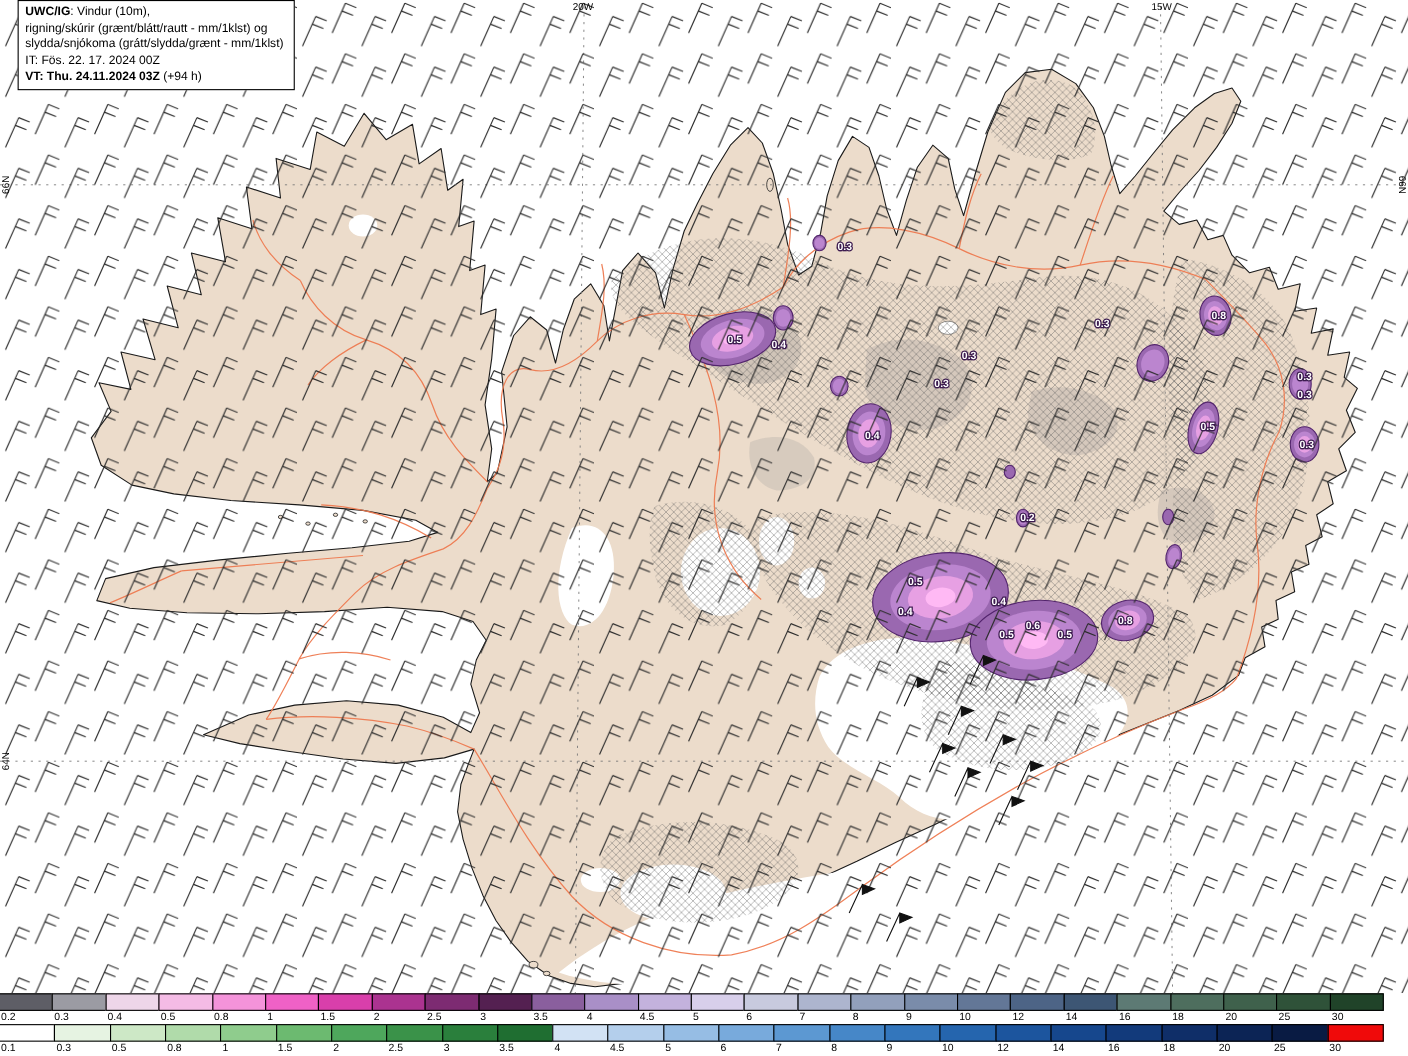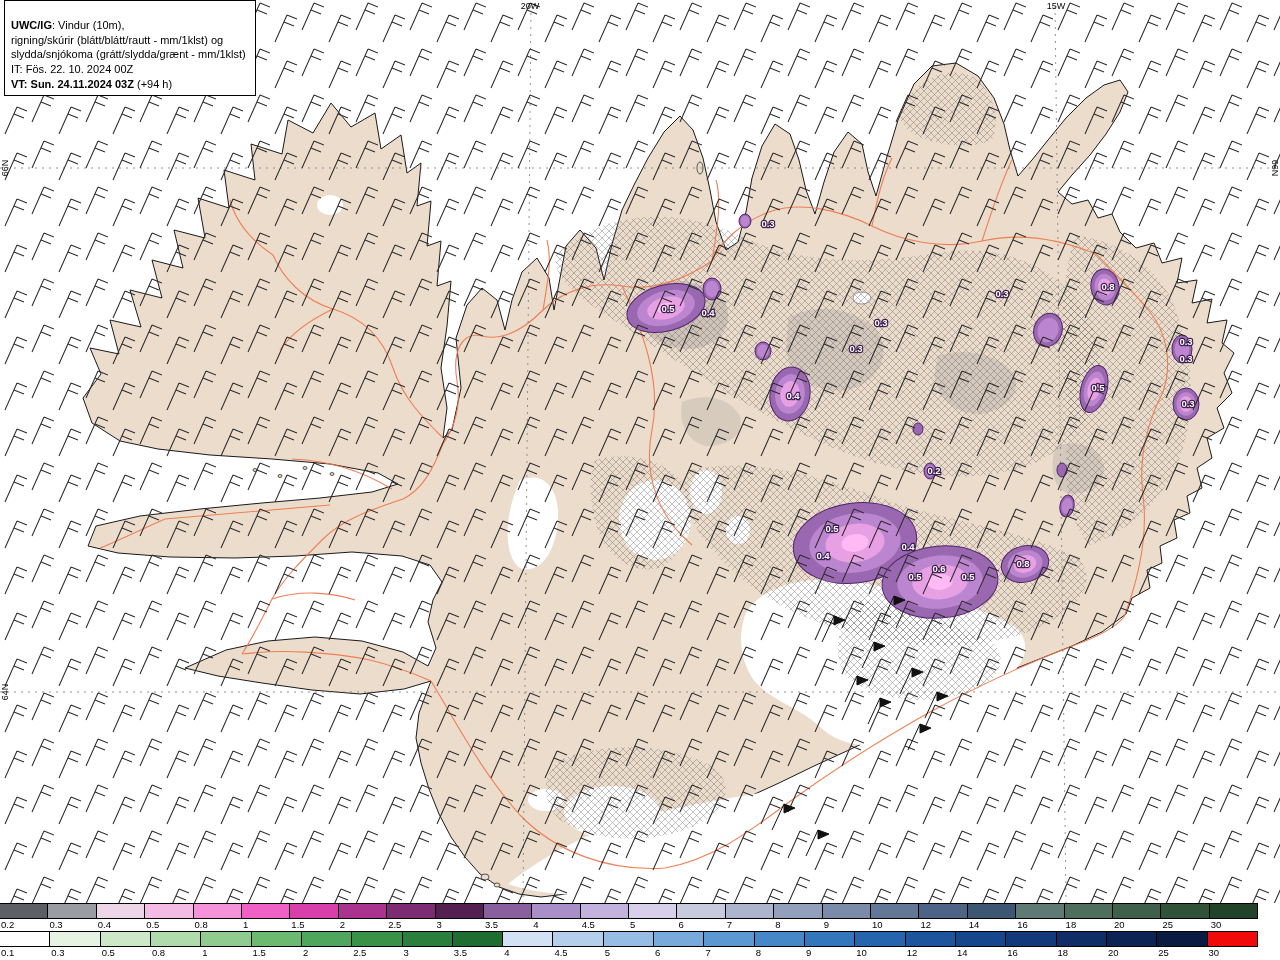--- a/index.html
+++ b/index.html
@@ -1,20 +1,20 @@
 <!DOCTYPE html>
 <html><head>
 <meta charset="utf-8">
 <style>
   html,body{margin:0;padding:0;background:#fff;}
   .stage{position:relative;width:1280px;height:960px;background:#fff;overflow:hidden;
          font-family:"Liberation Sans",sans-serif;color:#000;}
   .map-svg{position:absolute;left:0;top:0;}
-  .titlebox{position:absolute;left:4px;top:0;width:238px;background:#fff;border:1px solid #000;
-            padding:17px 6px 4px 6px;font-size:11px;line-height:1.33;z-index:6;}
+  .titlebox{position:absolute;left:16px;top:0;width:238px;background:#fff;border:1px solid #000;
+            padding:3px 6px 4px 6px;font-size:11px;line-height:1.33;z-index:6;}
   .titlebox .b{font-weight:bold;}
   .legend{position:absolute;left:0;top:903px;width:1280px;height:57px;background:#fff;z-index:5;}
   .lrow{display:flex;height:28px;padding-right:22px;box-sizing:border-box;}
   .cell{flex:1;display:flex;flex-direction:column;min-width:0;}
   .swatch{height:15px;border:1px solid #000;margin-left:-1px;}
   .lab{font-size:9.5px;line-height:12px;text-align:left;padding-left:1px;white-space:nowrap;}
   .plabel{font-size:9.5px;font-weight:bold;fill:#fff;stroke:#3c1b4f;stroke-width:2.4px;
           paint-order:stroke;text-anchor:middle;}
   .coordlabel{font-size:9px;fill:#000;text-anchor:middle;}
 </style>
@@ -227,24 +227,24 @@
         <text x="530" y="9" class="coordlabel">20W</text>
         <text x="1056" y="9" class="coordlabel">15W</text>
         <text x="8" y="168" transform="rotate(-90 8 168)" class="coordlabel">66N</text>
         <text x="8" y="692" transform="rotate(-90 8 692)" class="coordlabel">64N</text>
         <text x="1272" y="168" transform="rotate(90 1272 168)" class="coordlabel">66N</text>
       </g>
   </svg>
 
   <div class="titlebox">
     <div><span class="b">UWC/IG</span><span>: Vindur (10m),</span></div>
-    <div>rigning/skúrir (blátt/blátt/rautt - mm/1klst) og</div>
+    <div>rigning/skúrir (grænt/blátt/rautt - mm/1klst) og</div>
     <div>slydda/snjókoma (grátt/slydda/grænt - mm/1klst)</div>
-    <div><span>IT:</span> <span>Fös. 22. 10. 2024 00Z</span></div>
-    <div><span class="b"><span>VT:</span> <span>Sun. 24.11.2024 03Z</span></span> <span>(+94 h)</span></div>
+    <div><span>IT:</span> <span>Fös. 22. 17. 2024 00Z</span></div>
+    <div><span class="b"><span>VT:</span> <span>Thu. 24.11.2024 03Z</span></span> <span>(+94 h)</span></div>
   </div>
 
   <div class="legend">
     <div class="lrow" id="legend-row-1">
         <div class="cell">
           <div class="swatch" style="background: rgb(94, 94, 102);"></div>
           <div class="lab">0.2</div>
         </div>
         <div class="cell">
           <div class="swatch" style="background: rgb(155, 155, 163);"></div>

